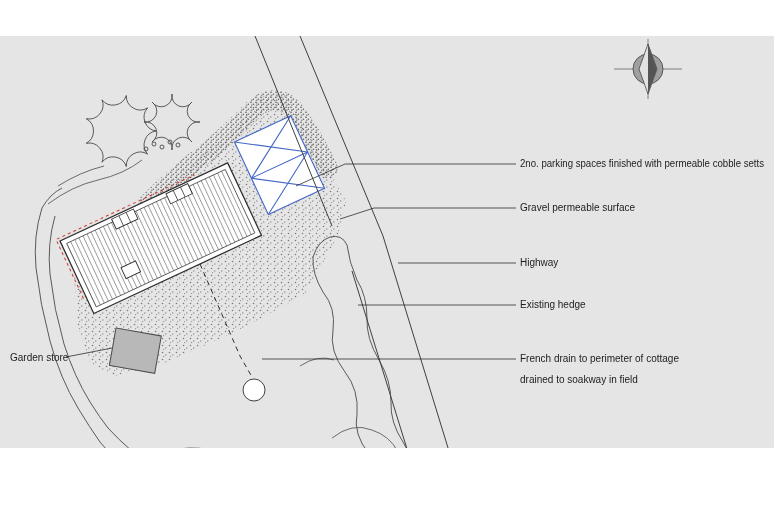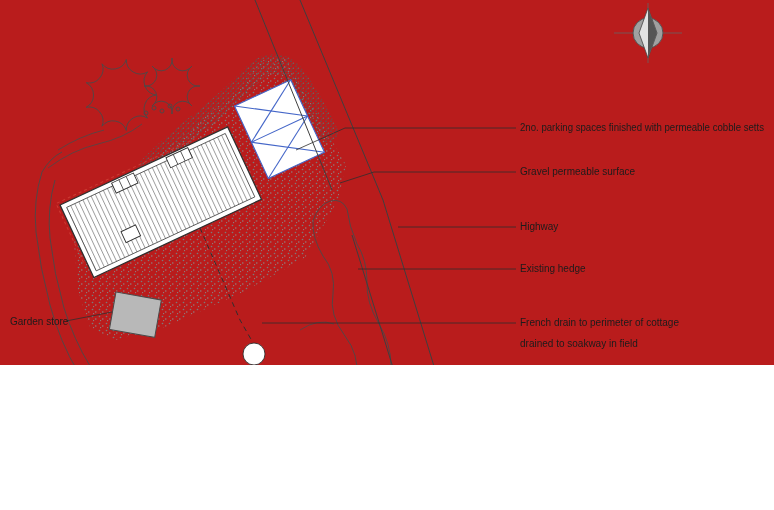--- a/index.html
+++ b/index.html
@@ -1,21 +1,22 @@
 <!DOCTYPE html>
 <html><head>
 <meta charset="utf-8">
 <style>
   html,body{margin:0;padding:0;background:#ffffff;}
   .sheet{
     position:relative;
-    width:774px;height:365px;
-    background:#b91c1c;
+    width:774px;height:412px;
+    background:#e5e5e5;
     overflow:hidden;
     font-family:"Liberation Sans", sans-serif;
+    margin-top:36px;
   }
   svg{display:block;}
   text{
     fill:#1c1c1c;
     font-size:10px;
     font-family:"Liberation Sans", sans-serif;
   }
 </style>
 </head>
 <body>

